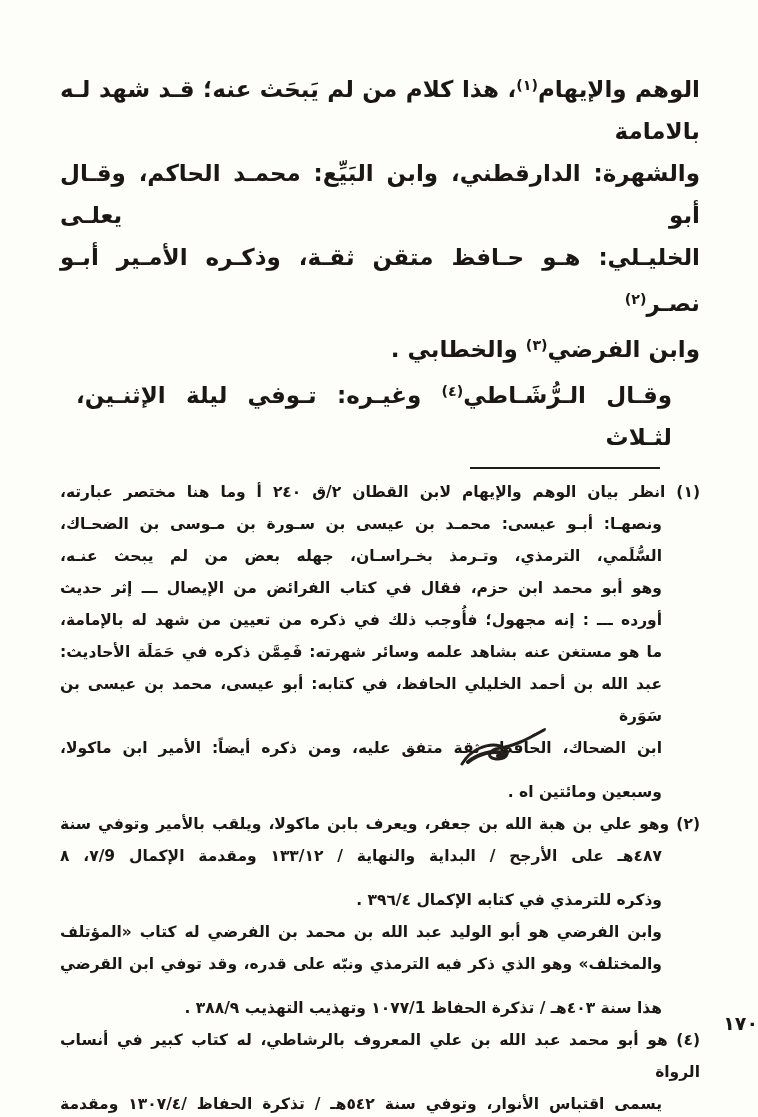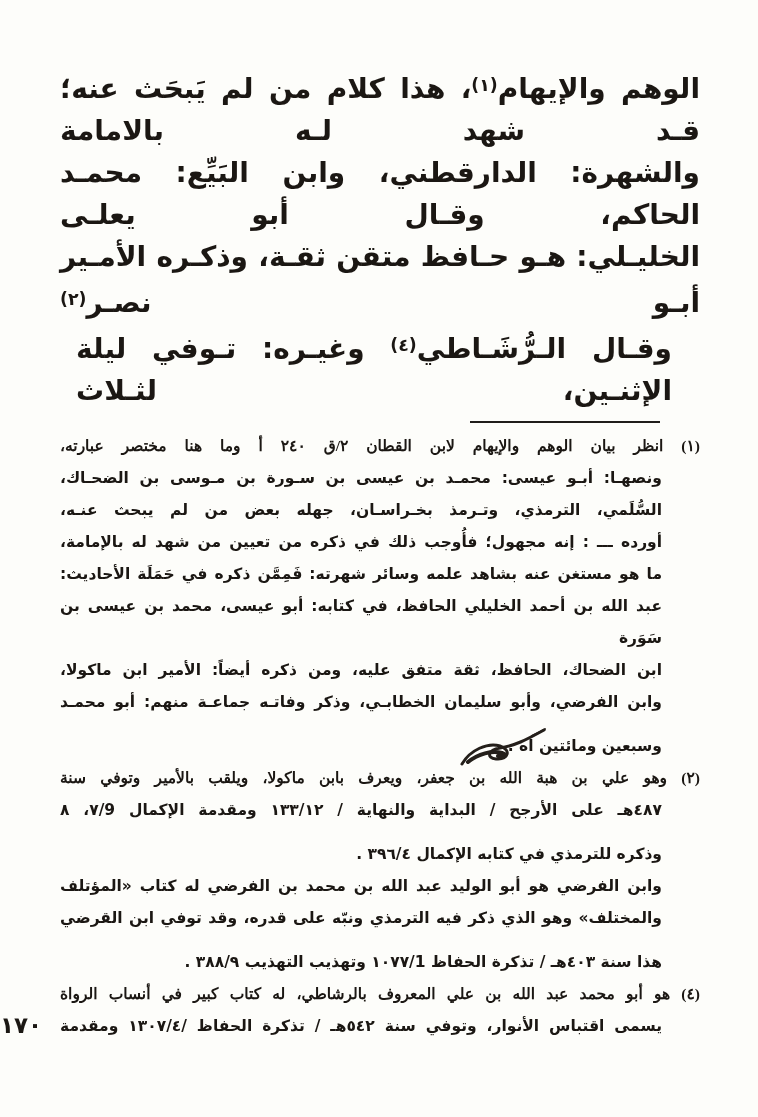--- a/index.html
+++ b/index.html
@@ -12,21 +12,21 @@
     color: #1b1713;
     -webkit-font-smoothing: antialiased;
   }
   .content {
     position: absolute;
     top: 0; right: 58px;
     width: 640px;
   }
   .main-text { margin-top: 64px; }
   .mline {
-    font-size: 28px;
+    font-size: 23px;
     line-height: 42px;
     font-weight: bold;
     text-align: justify;
     text-align-last: justify;
     margin: 0;
   }
   .mline.short { text-align: right; text-align-last: right; }
   .mline.indent { padding-right: 28px; margin-left: 16px; }
   .sup {
     font-size: 0.62em;
@@ -42,63 +42,64 @@
   .footnotes { margin-top: 2px; }
   .fline {
     font-size: 15.5px;
     line-height: 32px;
     font-weight: bold;
     text-align: justify;
     text-align-last: justify;
     margin: 0;
     padding-right: 38px;
   }
-  .fline.first { padding-right: 0; font-family: Liberation Serif, serif; }
+  .fline.first { padding-right: 0; }
   .fline.short { text-align: right; text-align-last: right; margin-top: 12px; }
   .page-number {
     position: absolute;
     top: 1012px;
     left: 0; right: 0;
-    text-align: left;
-    font-size: 23px;
+    text-align: right;
+    font-size: 19px;
     font-weight: bold;
     letter-spacing: 2px;
   }
   .ink-smudge {
     position: absolute;
     left: 448px; top: 726px;
     width: 104px; height: 50px;
     pointer-events: none;
   }
 </style>
 </head>
 <body>
 
 <div class="content">
 
   <main class="main-text">
 
   <p class="mline"><span>الوهم والإيهام</span><span class="sup">(١)</span><span>، هذا كلام من لم يَبحَث عنه؛ قـد شهد لـه بالامامة</span></p>
       <p class="mline"><span>والشهرة: الدارقطني، وابن البَيِّع: محمـد الحاكم، وقـال أبو يعلـى</span></p>
       <p class="mline"><span>الخليـلي: هـو حـافظ متقن ثقـة، وذكـره الأمـير أبـو نصـر</span><span class="sup">(٢)</span></p>
+      <p class="mline short"><span>وابن الفرضي</span><span class="sup">(٣)</span><span> والخطابي .</span></p>
       <p class="mline indent"><span>وقـال الـرُّشَـاطي</span><span class="sup">(٤)</span><span> وغيـره: تـوفي ليلة الإثنـين، لثـلاث</span></p>
     </main>
 
   <div class="fn-separator"></div>
 
   <section class="footnotes">
 
   <p class="fline first"><span>(١) انظر بيان الوهم والإيهام لابن القطان ٢/ق ٢٤٠ أ وما هنا مختصر عبارته،</span></p>
       <p class="fline cont"><span>ونصهـا: أبـو عيسى: محمـد بن عيسى بن سـورة بن مـوسى بن الضحـاك،</span></p>
       <p class="fline cont"><span>السُّلَمي، الترمذي، وتـرمذ بخـراسـان، جهله بعض من لم يبحث عنـه،</span></p>
+      <p class="fline cont"><span>وهو أبو محمد ابن حزم، فقال في كتاب الفرائض من الإيصال ـــ إثر حديث</span></p>
       <p class="fline cont"><span>أورده ـــ : إنه مجهول؛ فأُوجب ذلك في ذكره من تعيين من شهد له بالإمامة،</span></p>
       <p class="fline cont"><span>ما هو مستغن عنه بشاهد علمه وسائر شهرته: فَمِمَّن ذكره في حَمَلَة الأحاديث:</span></p>
       <p class="fline cont"><span>عبد الله بن أحمد الخليلي الحافظ، في كتابه: أبو عيسى، محمد بن عيسى بن سَوَرة</span></p>
       <p class="fline cont"><span>ابن الضحاك، الحافظ، ثقة متفق عليه، ومن ذكره أيضاً: الأمير ابن ماكولا،</span></p>
-      <p class="fline cont"><span>وابن الفرضي، وأبو سليمان الخطابـي، وذكر وفاتـه جماعـة منهم: أبو محمـد</span></p>
       <p class="fline cont short"><span>وسبعين ومائتين اه .</span></p>
       <p class="fline first"><span>(٢) وهو علي بن هبة الله بن جعفر، ويعرف بابن ماكولا، ويلقب بالأمير وتوفي سنة</span></p>
       <p class="fline cont"><span>٤٨٧هـ على الأرجح / البداية والنهاية / ١٣٣/١٢ ومقدمة الإكمال ٧/9، ٨</span></p>
       <p class="fline cont short"><span>وذكره للترمذي في كتابه الإكمال ٣٩٦/٤ .</span></p>
       <p class="fline cont"><span>وابن الفرضي هو أبو الوليد عبد الله بن محمد بن الفرضي له كتاب «المؤتلف</span></p>
       <p class="fline cont"><span>والمختلف» وهو الذي ذكر فيه الترمذي ونبّه على قدره، وقد توفي ابن القرضي</span></p>
       <p class="fline cont short"><span>هذا سنة ٤٠٣هـ / تذكرة الحفاظ ١٠٧٧/1 وتهذيب التهذيب ٣٨٨/٩ .</span></p>
       <p class="fline first"><span>(٤) هو أبو محمد عبد الله بن علي المعروف بالرشاطي، له كتاب كبير في أنساب الرواة</span></p>
       <p class="fline cont"><span>يسمى اقتباس الأنوار، وتوفي سنة ٥٤٢هـ / تذكرة الحفاظ /١٣٠٧/٤ ومقدمة</span></p>
     </section>

